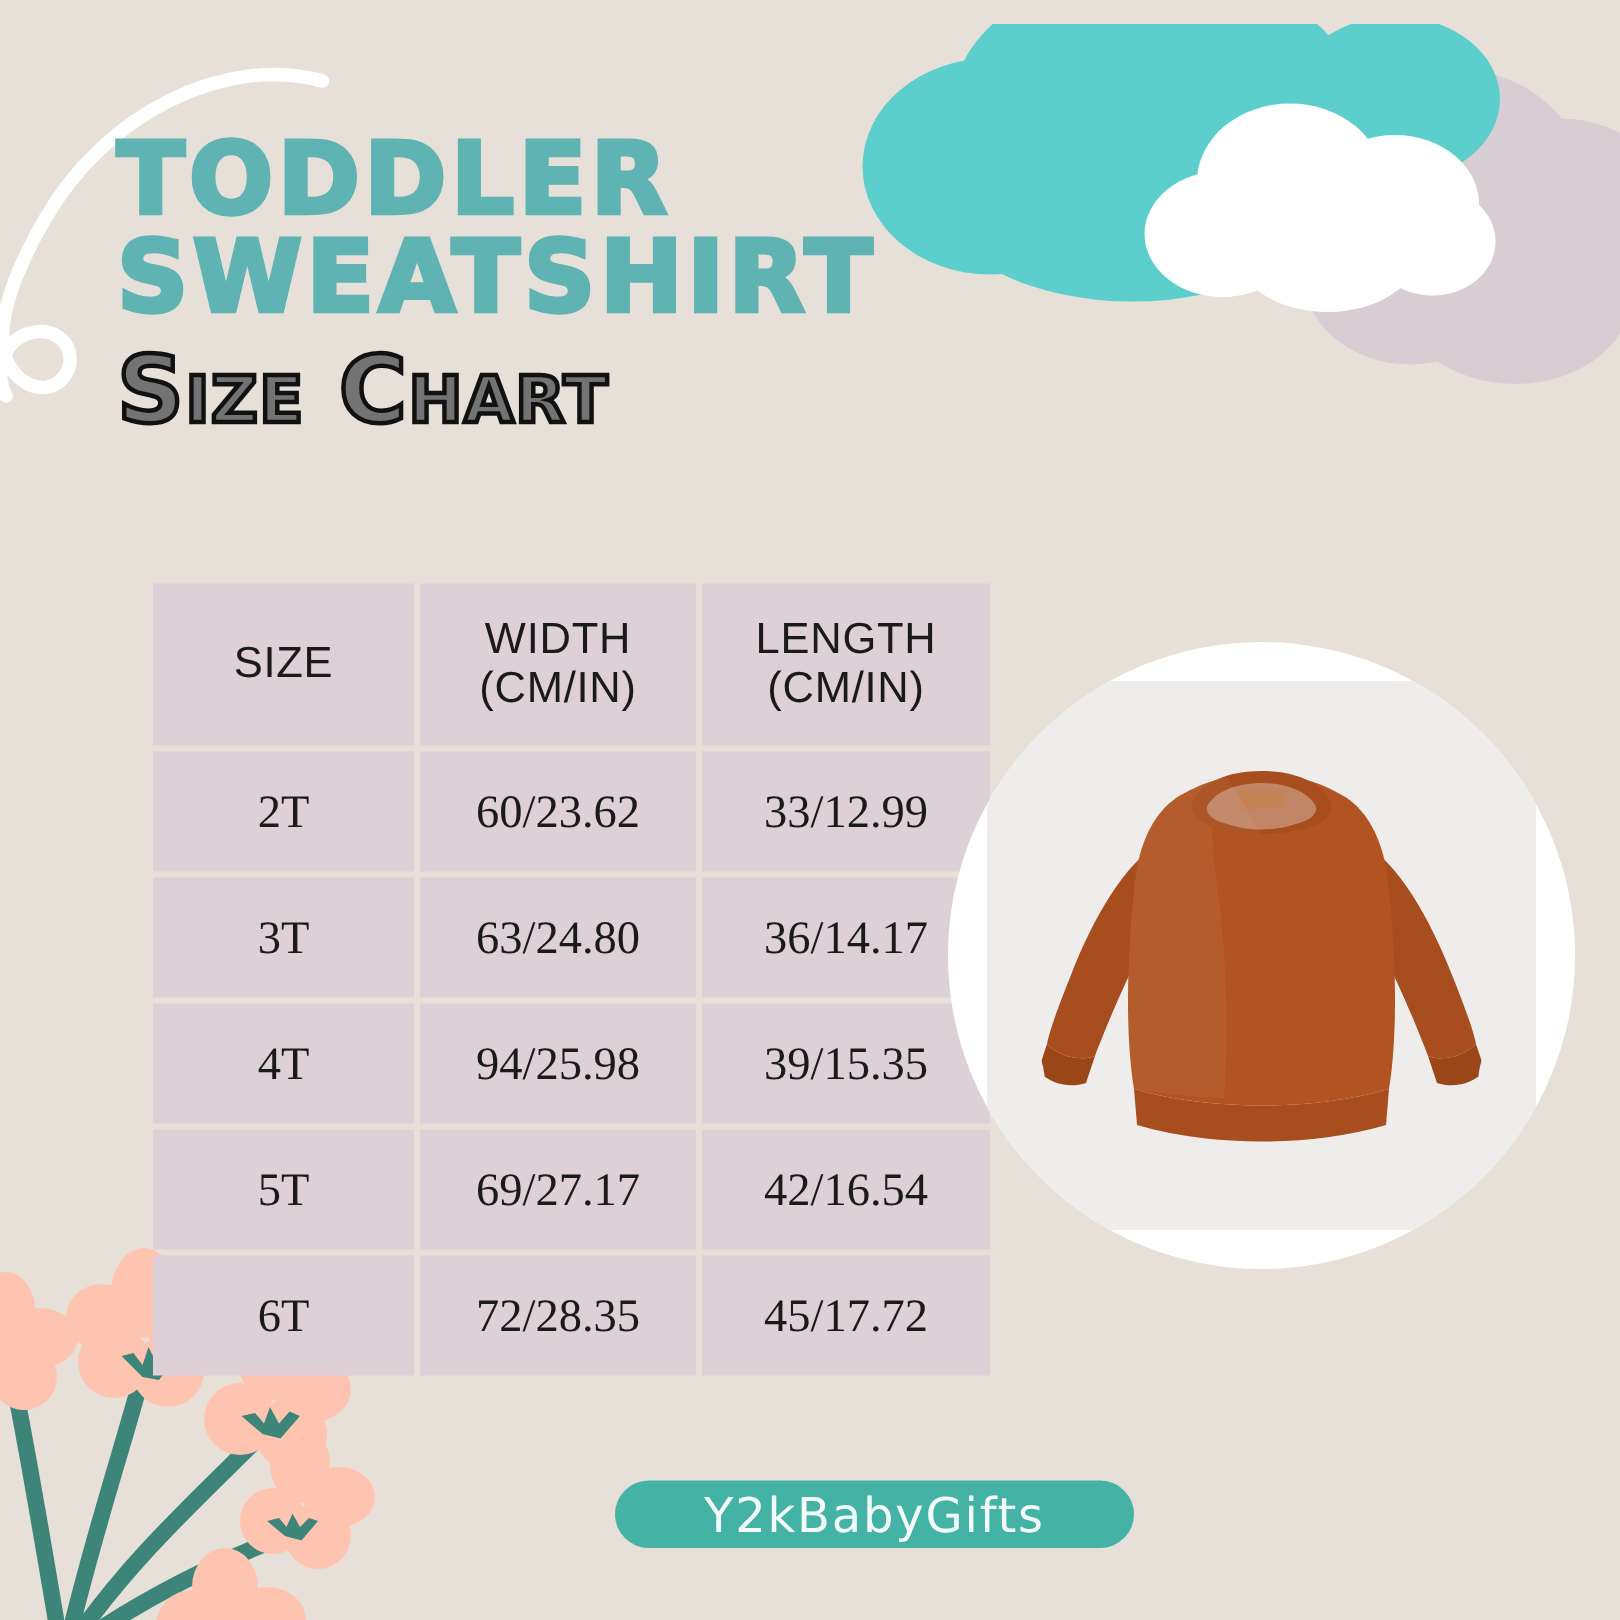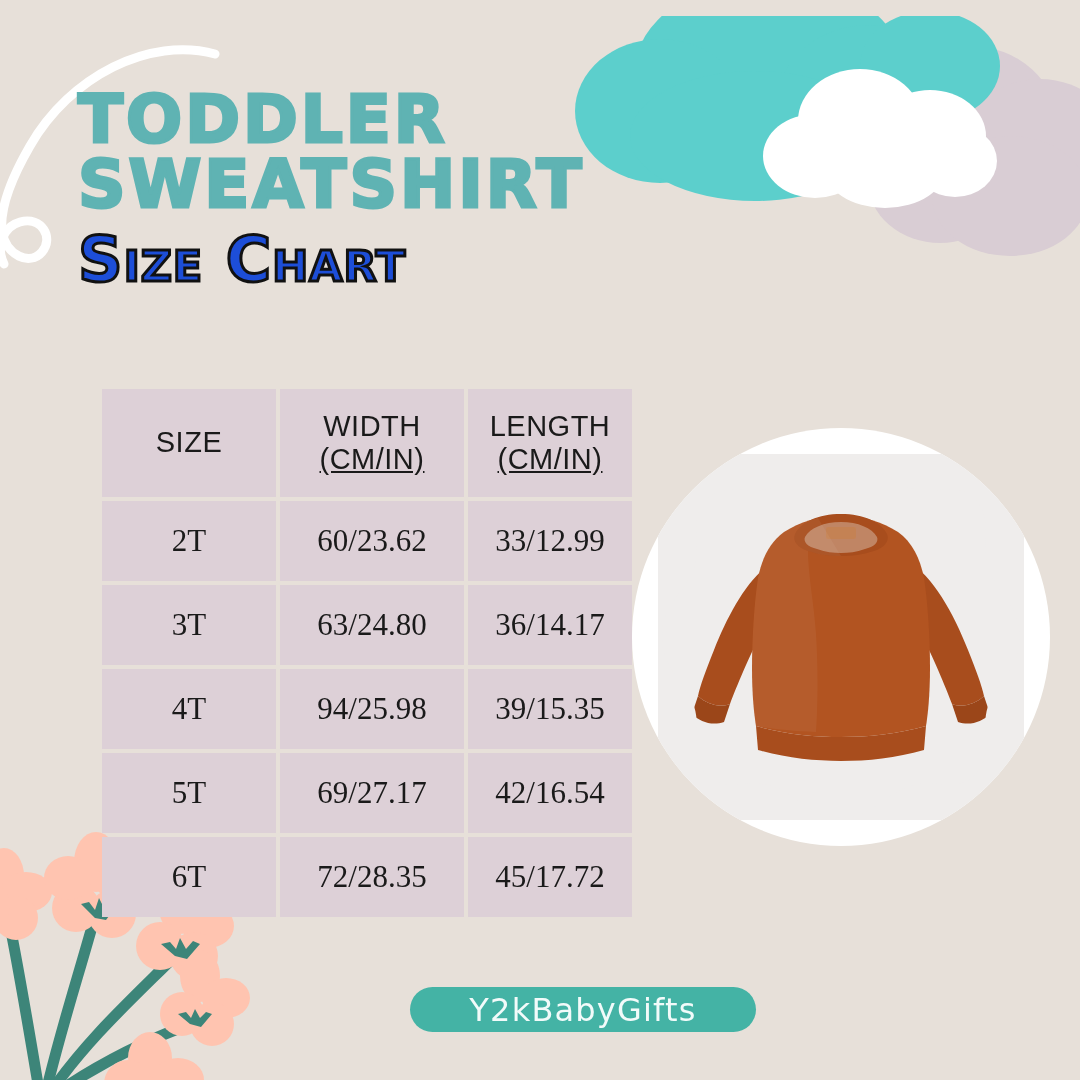--- a/index.html
+++ b/index.html
@@ -66,21 +66,21 @@
     line-height: 0.98;
     letter-spacing: 3px;
     text-transform: uppercase;
     -webkit-text-stroke: 3px #5FB3B3;
     display: block;
     white-space: nowrap;
   }
   #subtitle-line {
     font-family: "DejaVu Sans", sans-serif;
     font-weight: bold;
-    color: #1d4ed8;
+    color: #737373;
     font-size: 62px;
     line-height: 1.0;
     letter-spacing: 1px;
     font-variant: small-caps;
     -webkit-text-stroke: 3px #111111;
     display: block;
     margin-top: 12px;
     white-space: nowrap;
   }
 
@@ -106,22 +106,22 @@
   }
   #size-table tr.header-row td {
     height: 108px;
     font-family: "Liberation Sans", sans-serif;
     font-size: 29px;
     letter-spacing: 0.5px;
     line-height: 1.15;
   }
   #size-table td.col-size { width: 174px; }
   #size-table td.col-width { width: 184px; }
-  #size-table td.col-length { width: 164px; }
-  .hdr-sub { display: block; text-decoration: underline; }
+  #size-table td.col-length { width: 192px; }
+  .hdr-sub { display: block; }
 
   
   #product-circle {
     position: absolute;
     left: 632px;
     top: 412px;
     width: 418px;
     height: 418px;
     border-radius: 50%;
     background: #FFFFFF;

